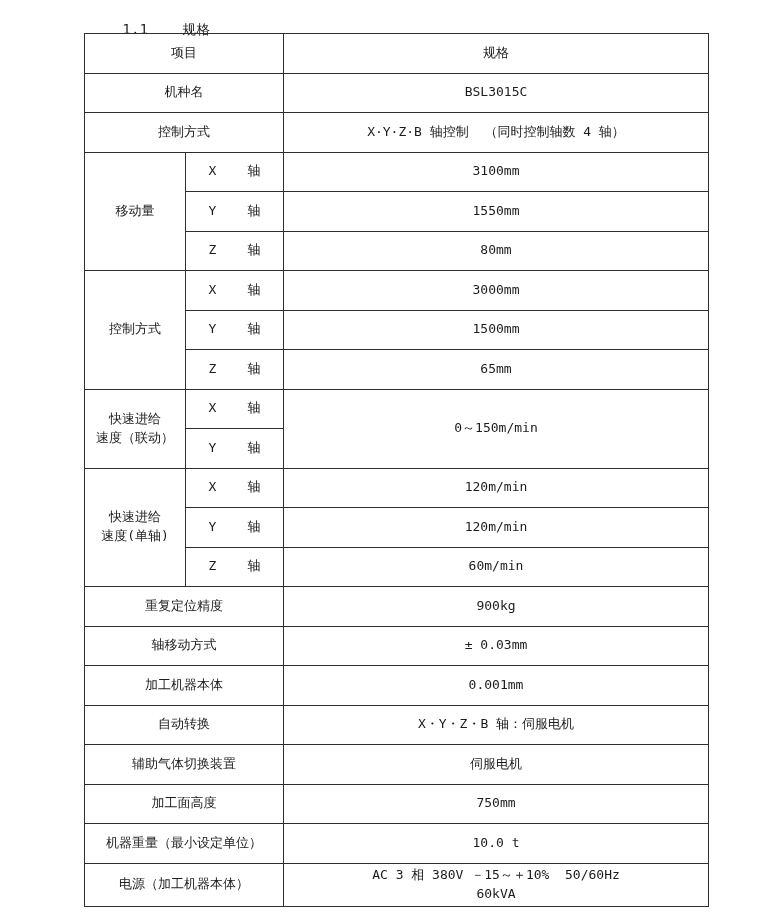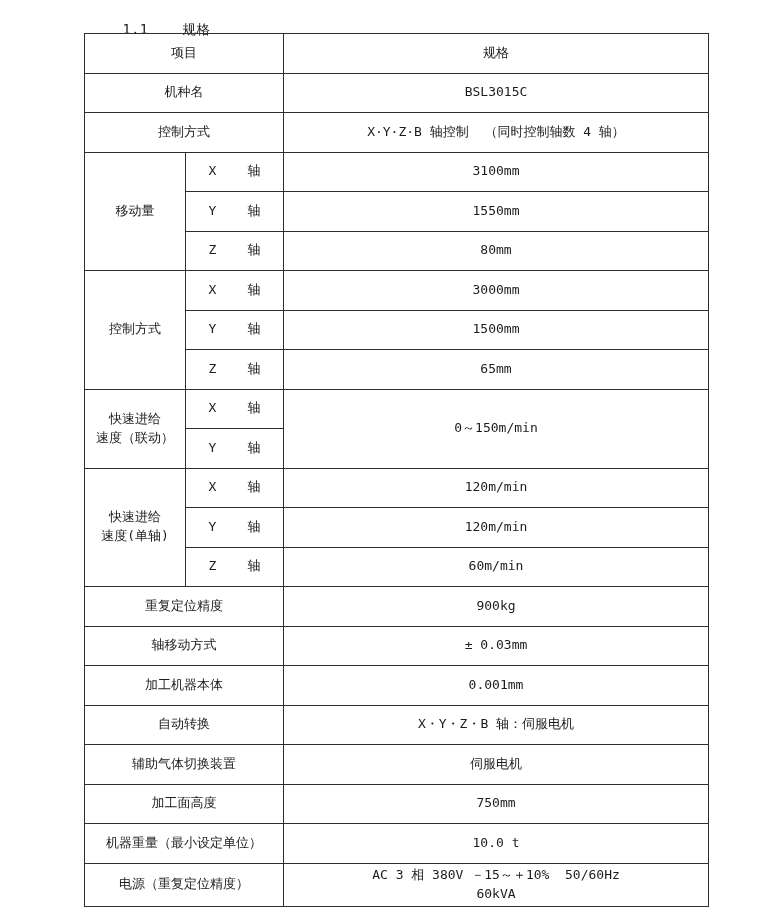--- a/index.html
+++ b/index.html
@@ -166,20 +166,20 @@
     </tr>
     <tr>
       <td colspan="2">加工面高度</td>
       <td>750mm</td>
     </tr>
     <tr>
       <td colspan="2">机器重量（最小设定单位）</td>
       <td>10.0 t</td>
     </tr>
     <tr class="tall">
-      <td colspan="2">电源（重复定位精度）</td>
+      <td colspan="2">电源（加工机器本体）</td>
       <td>AC 3 相 380V －15～＋10%  50/60Hz
 60kVA</td>
     </tr>
   </tbody>
     </table>
 
 </div>
 
 </body></html>

